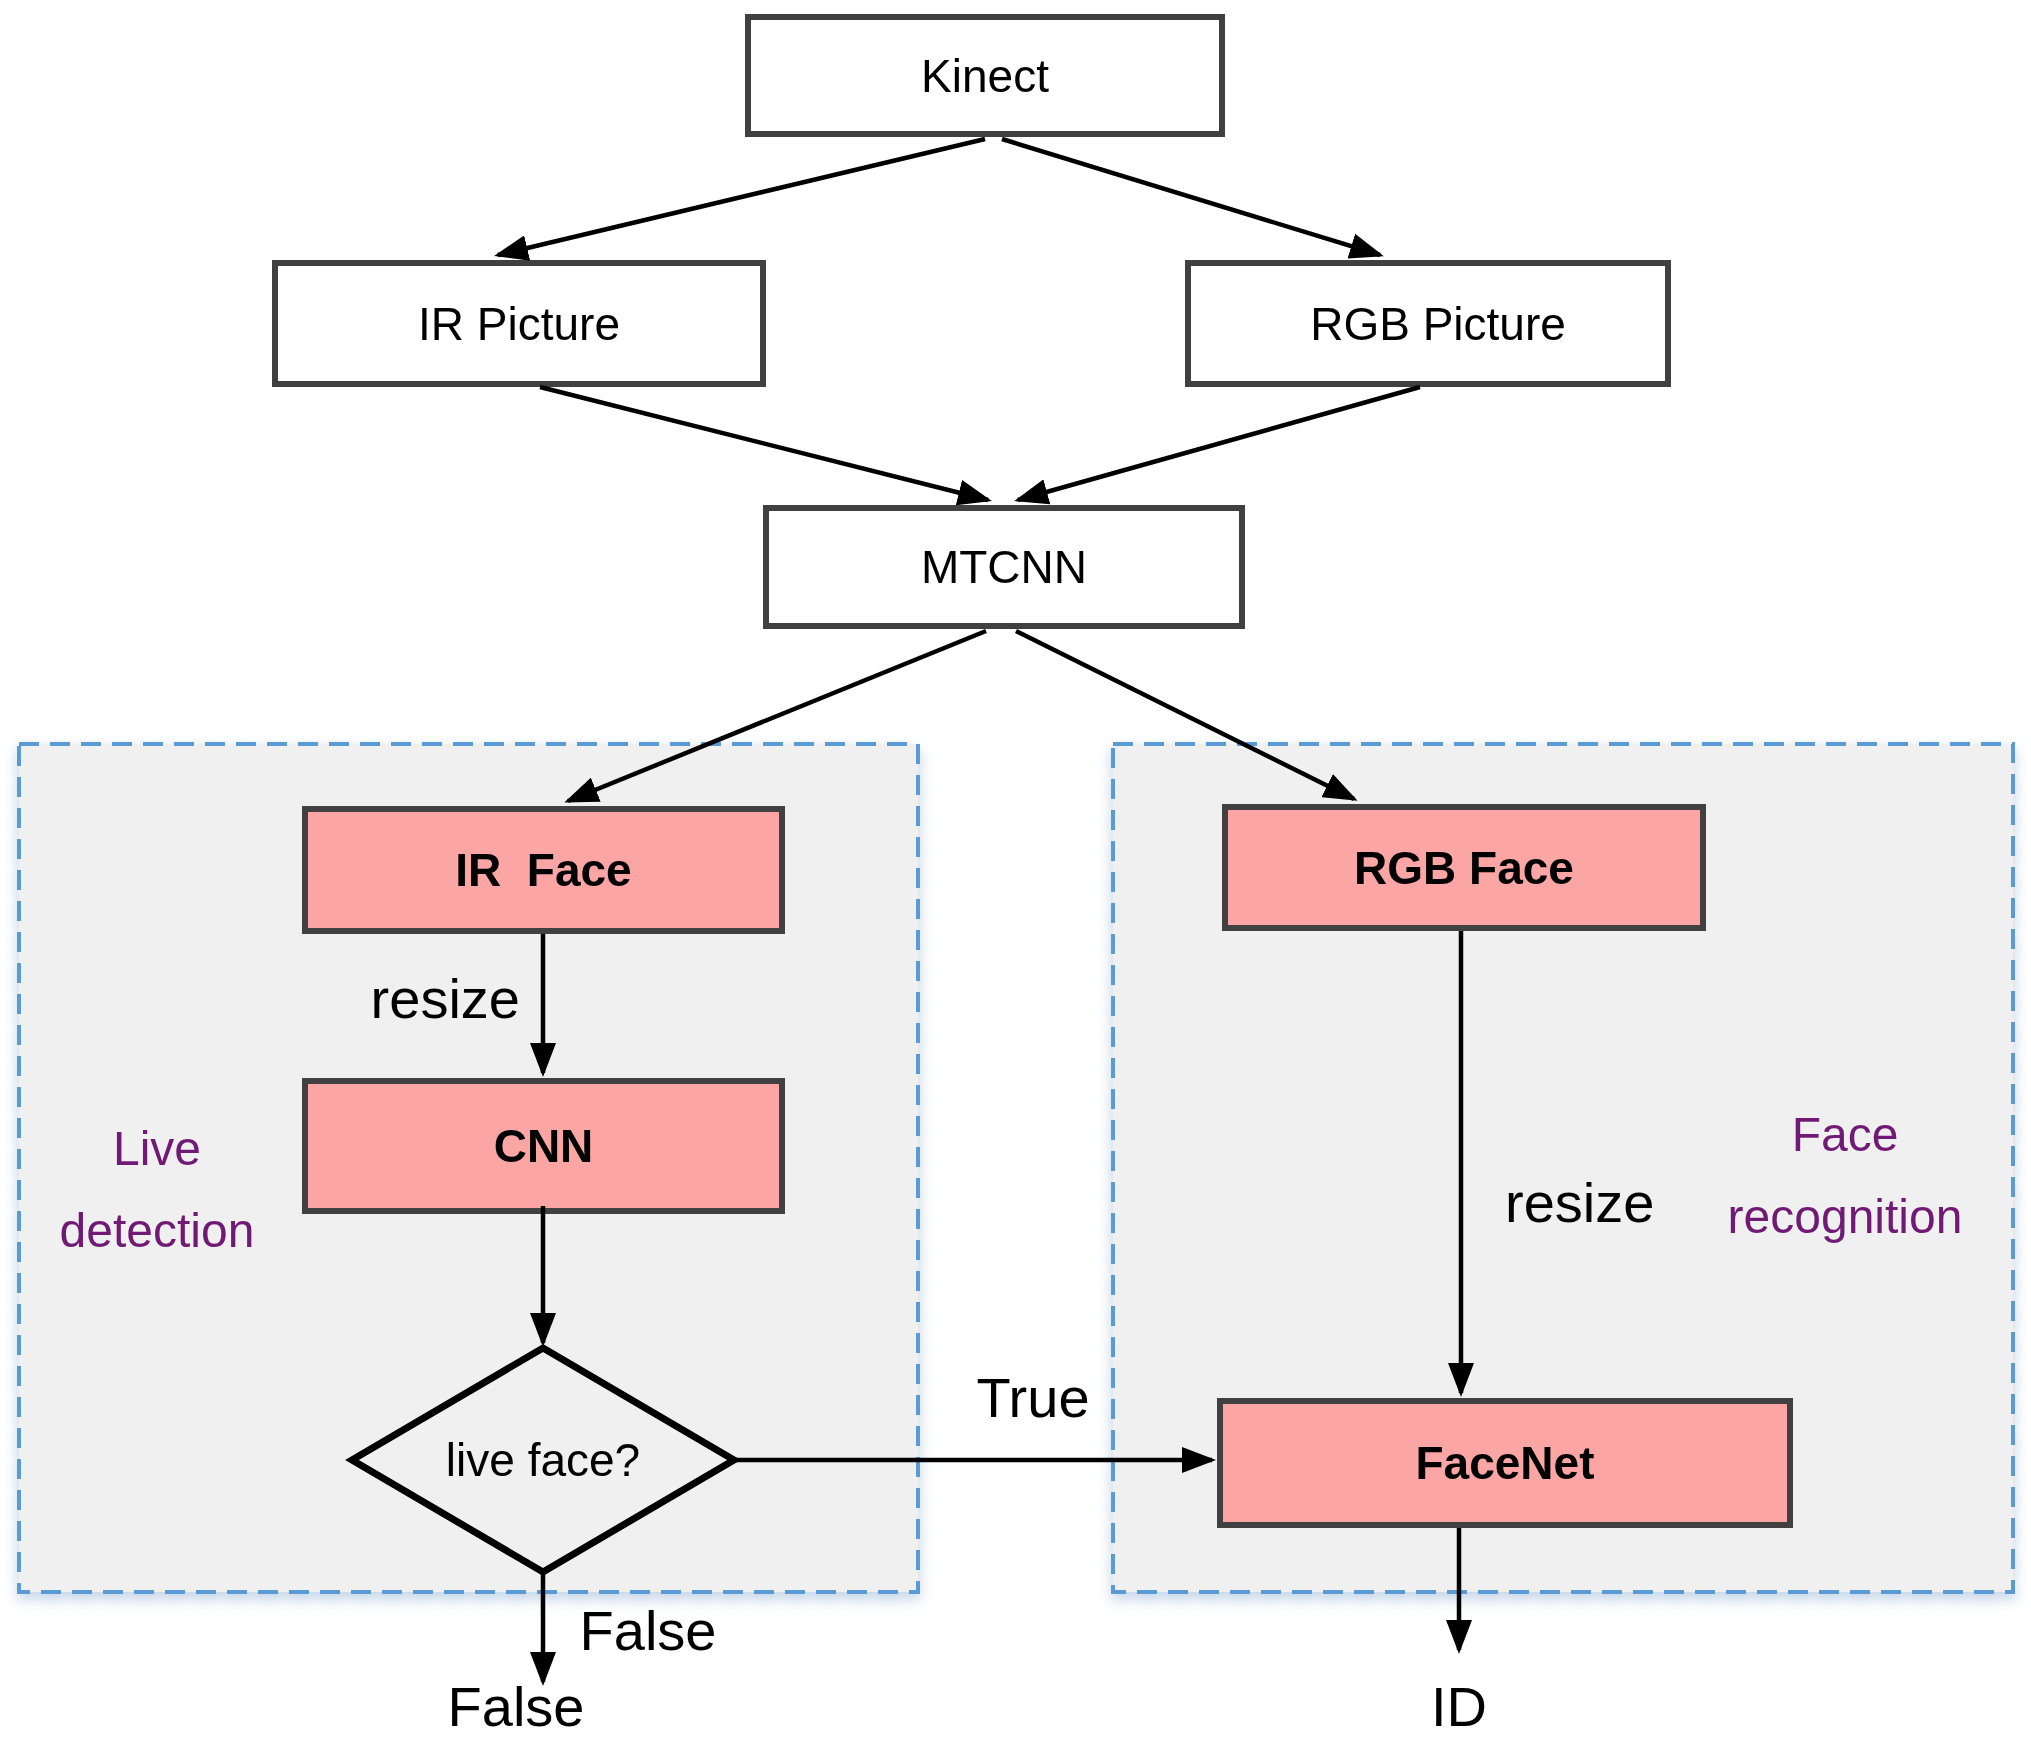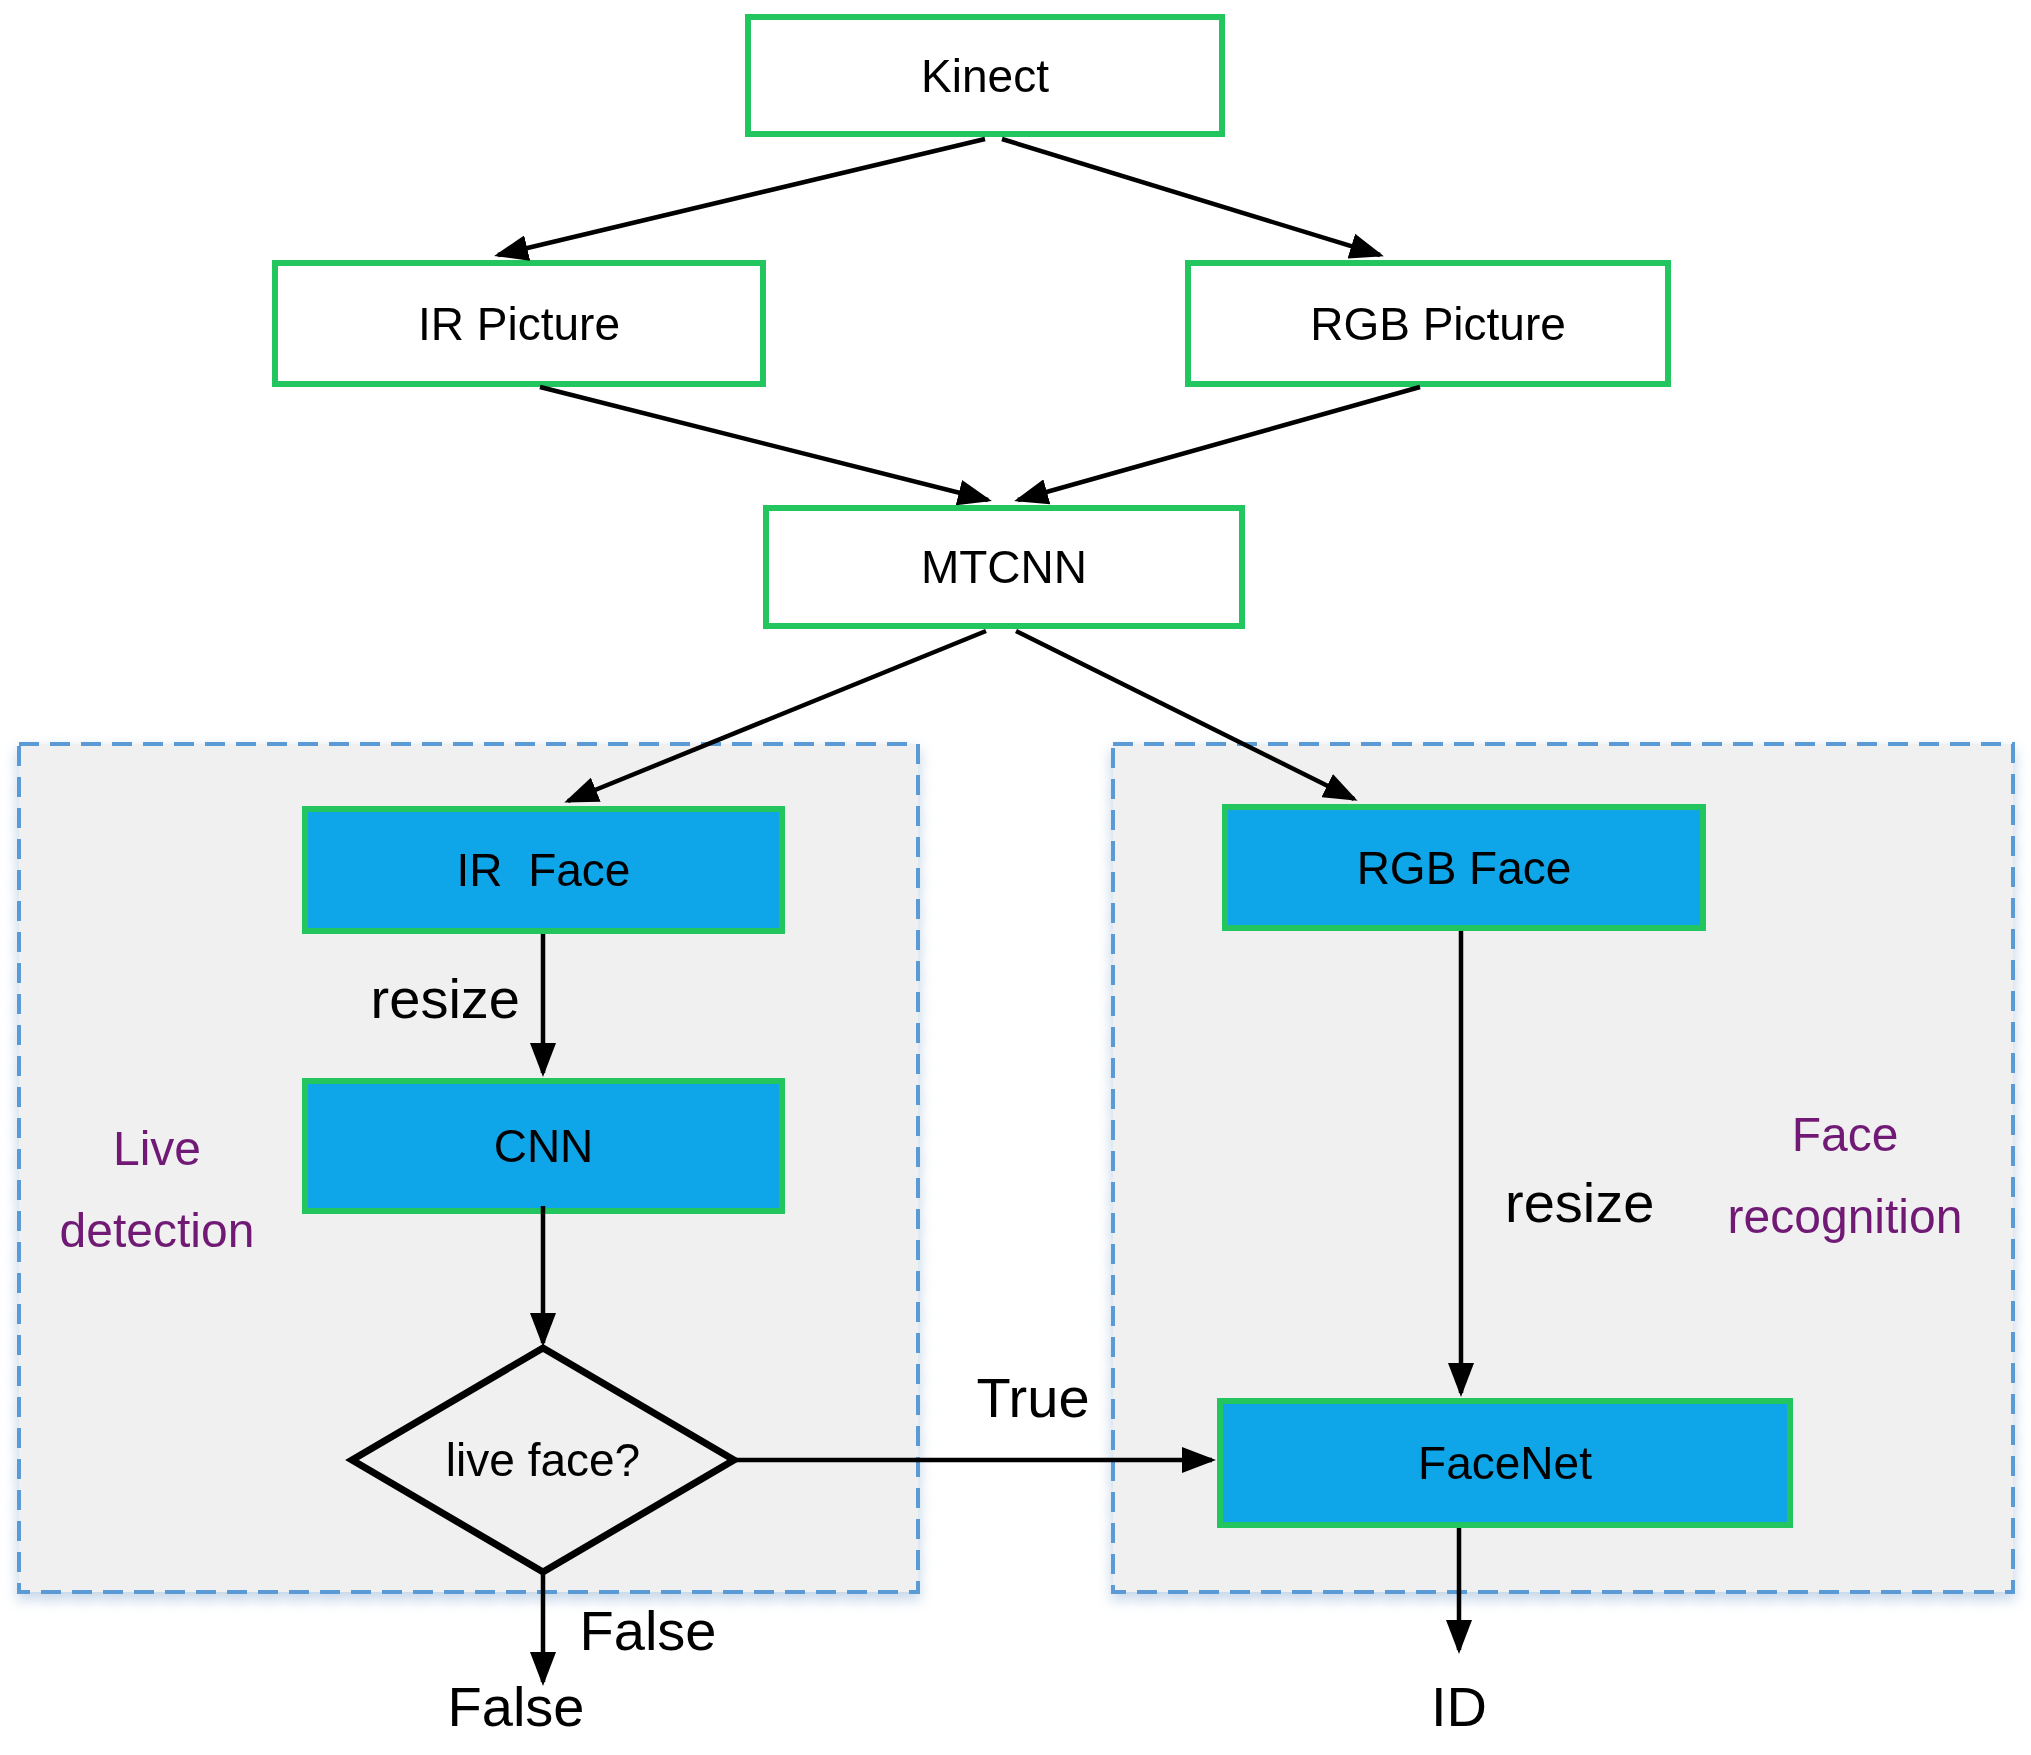--- a/index.html
+++ b/index.html
@@ -19,31 +19,31 @@
     position: absolute;
     left: 0;
     top: 0;
     width: 2031px;
     height: 1755px;
     pointer-events: none;
   }
   .node {
     position: absolute;
     box-sizing: border-box;
-    border: 6px solid #22c55e;
+    border: 6px solid #404040;
     background: #ffffff;
     display: flex;
     align-items: center;
     justify-content: center;
     font-size: 46px;
     color: #000000;
     z-index: 1;
     white-space: pre;
   }
-  .node.in-region { background: #0ea5e9; }
+  .node.in-region { background: #fca5a5; font-weight: bold; }
   .edge-label {
     position: absolute;
     font-size: 56px;
     color: #000000;
     z-index: 3;
     text-align: center;
   }
   .region-label {
     position: absolute;
     font-size: 48px;

